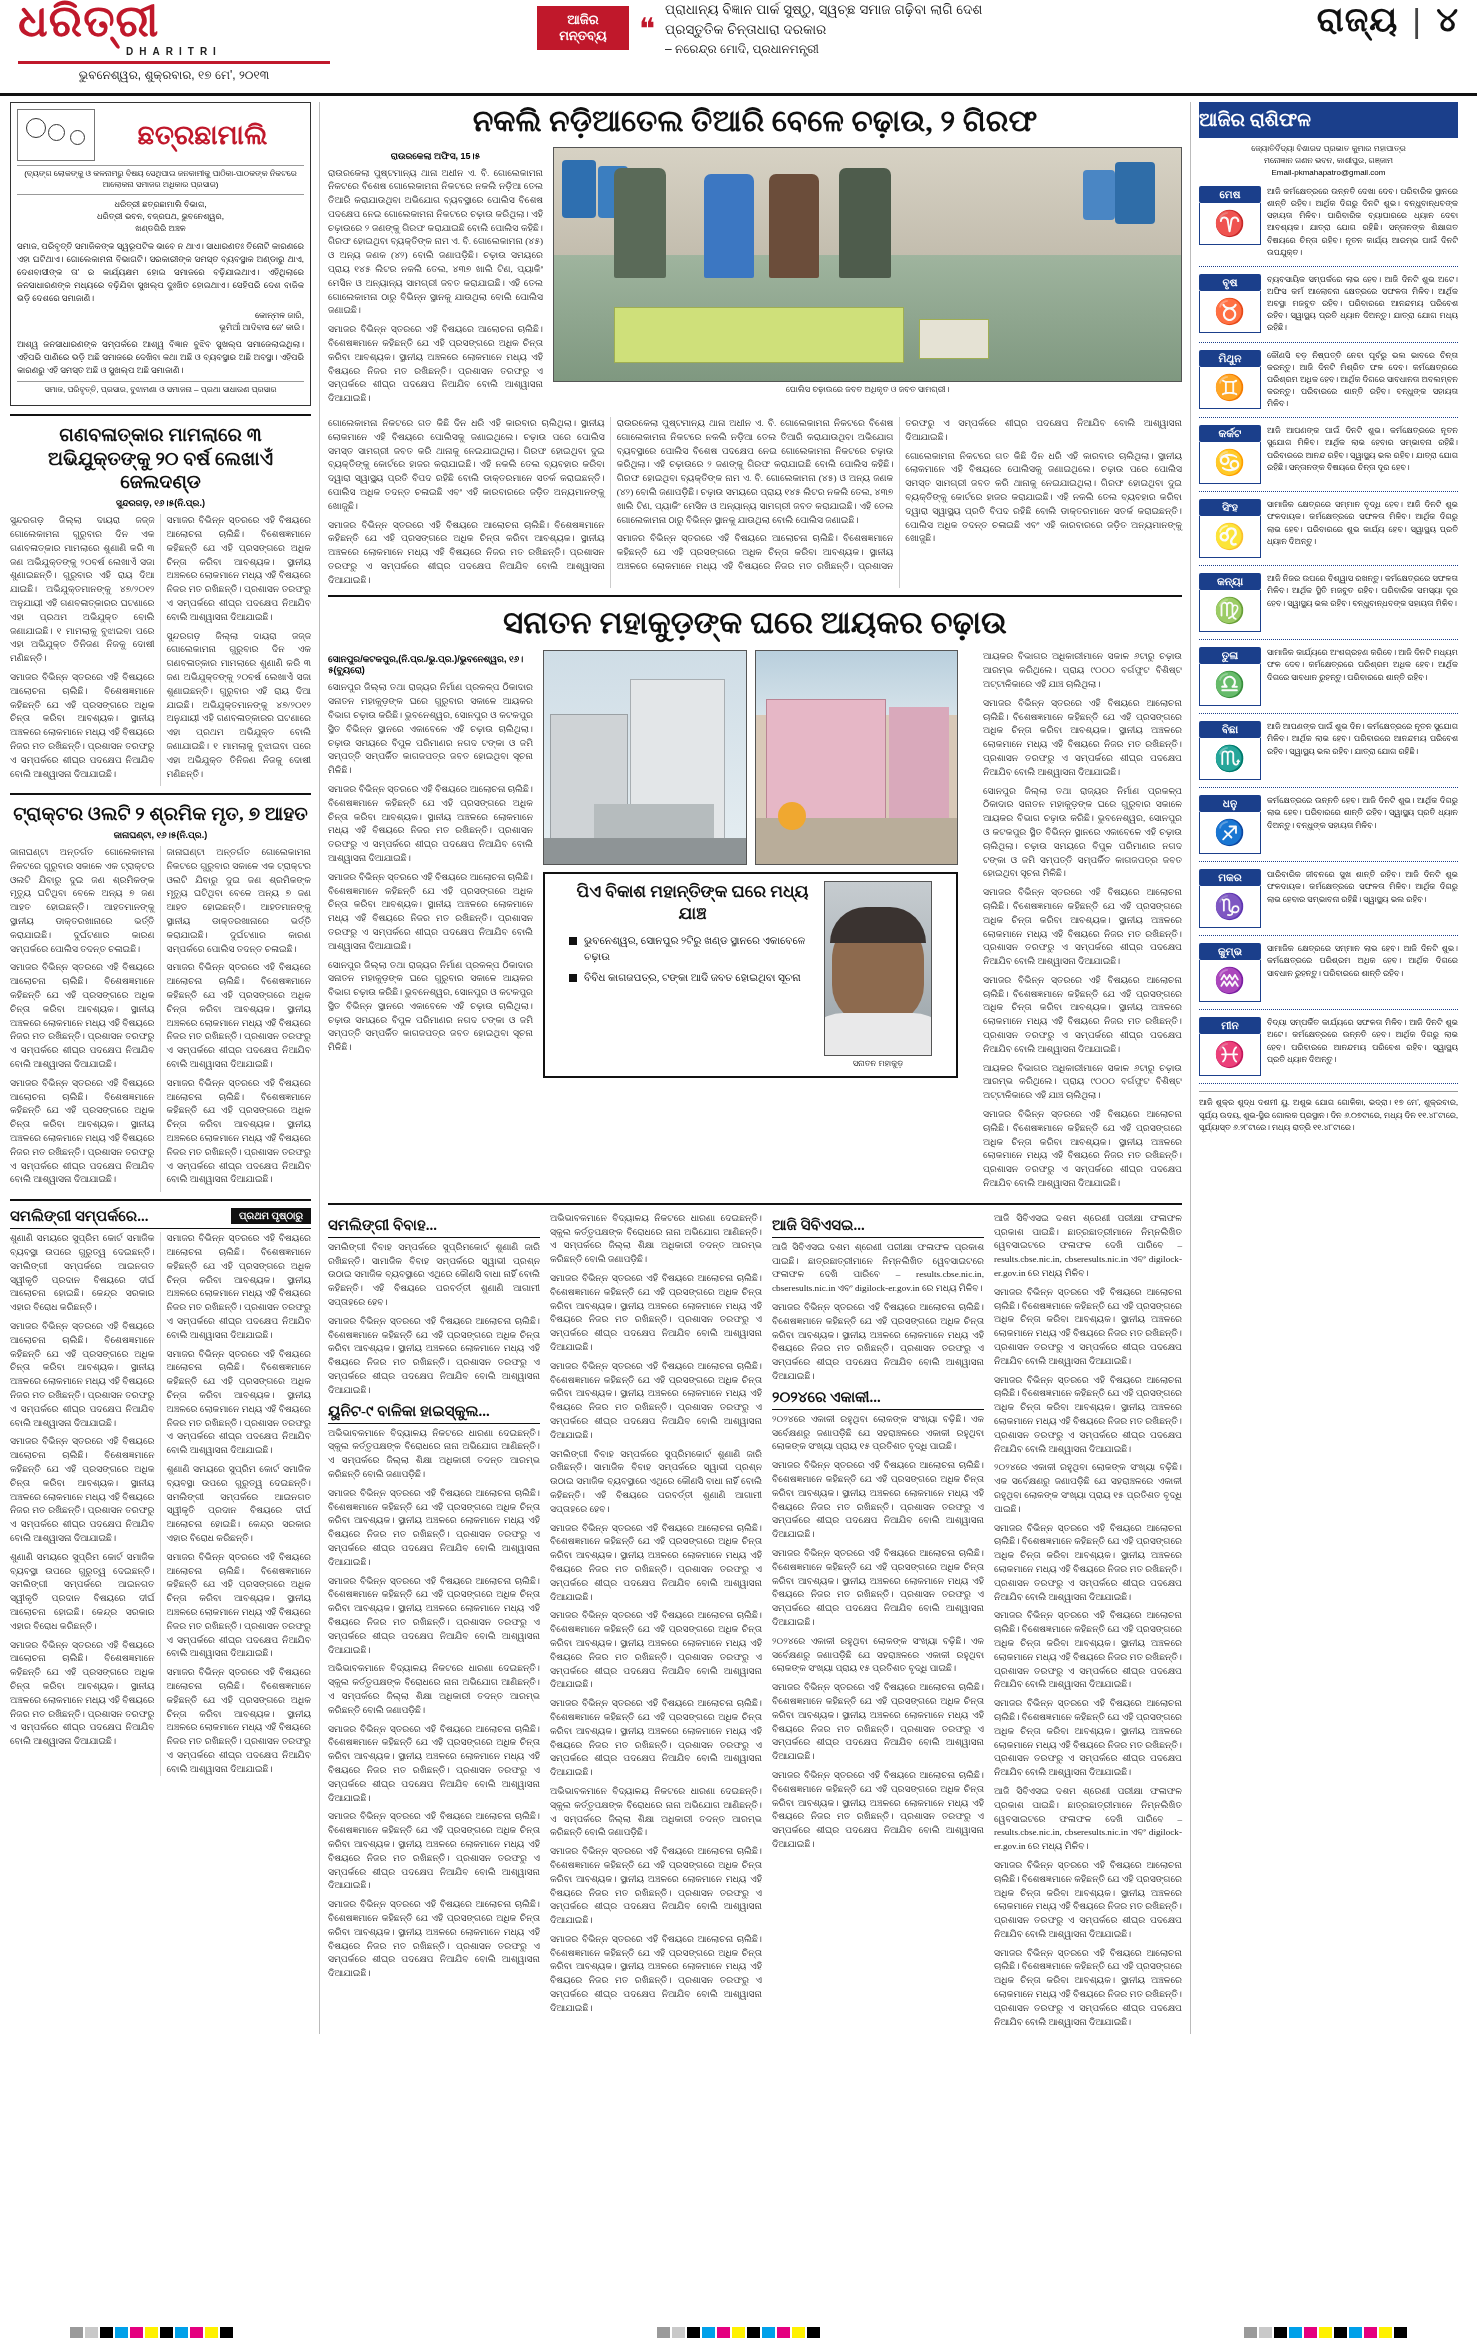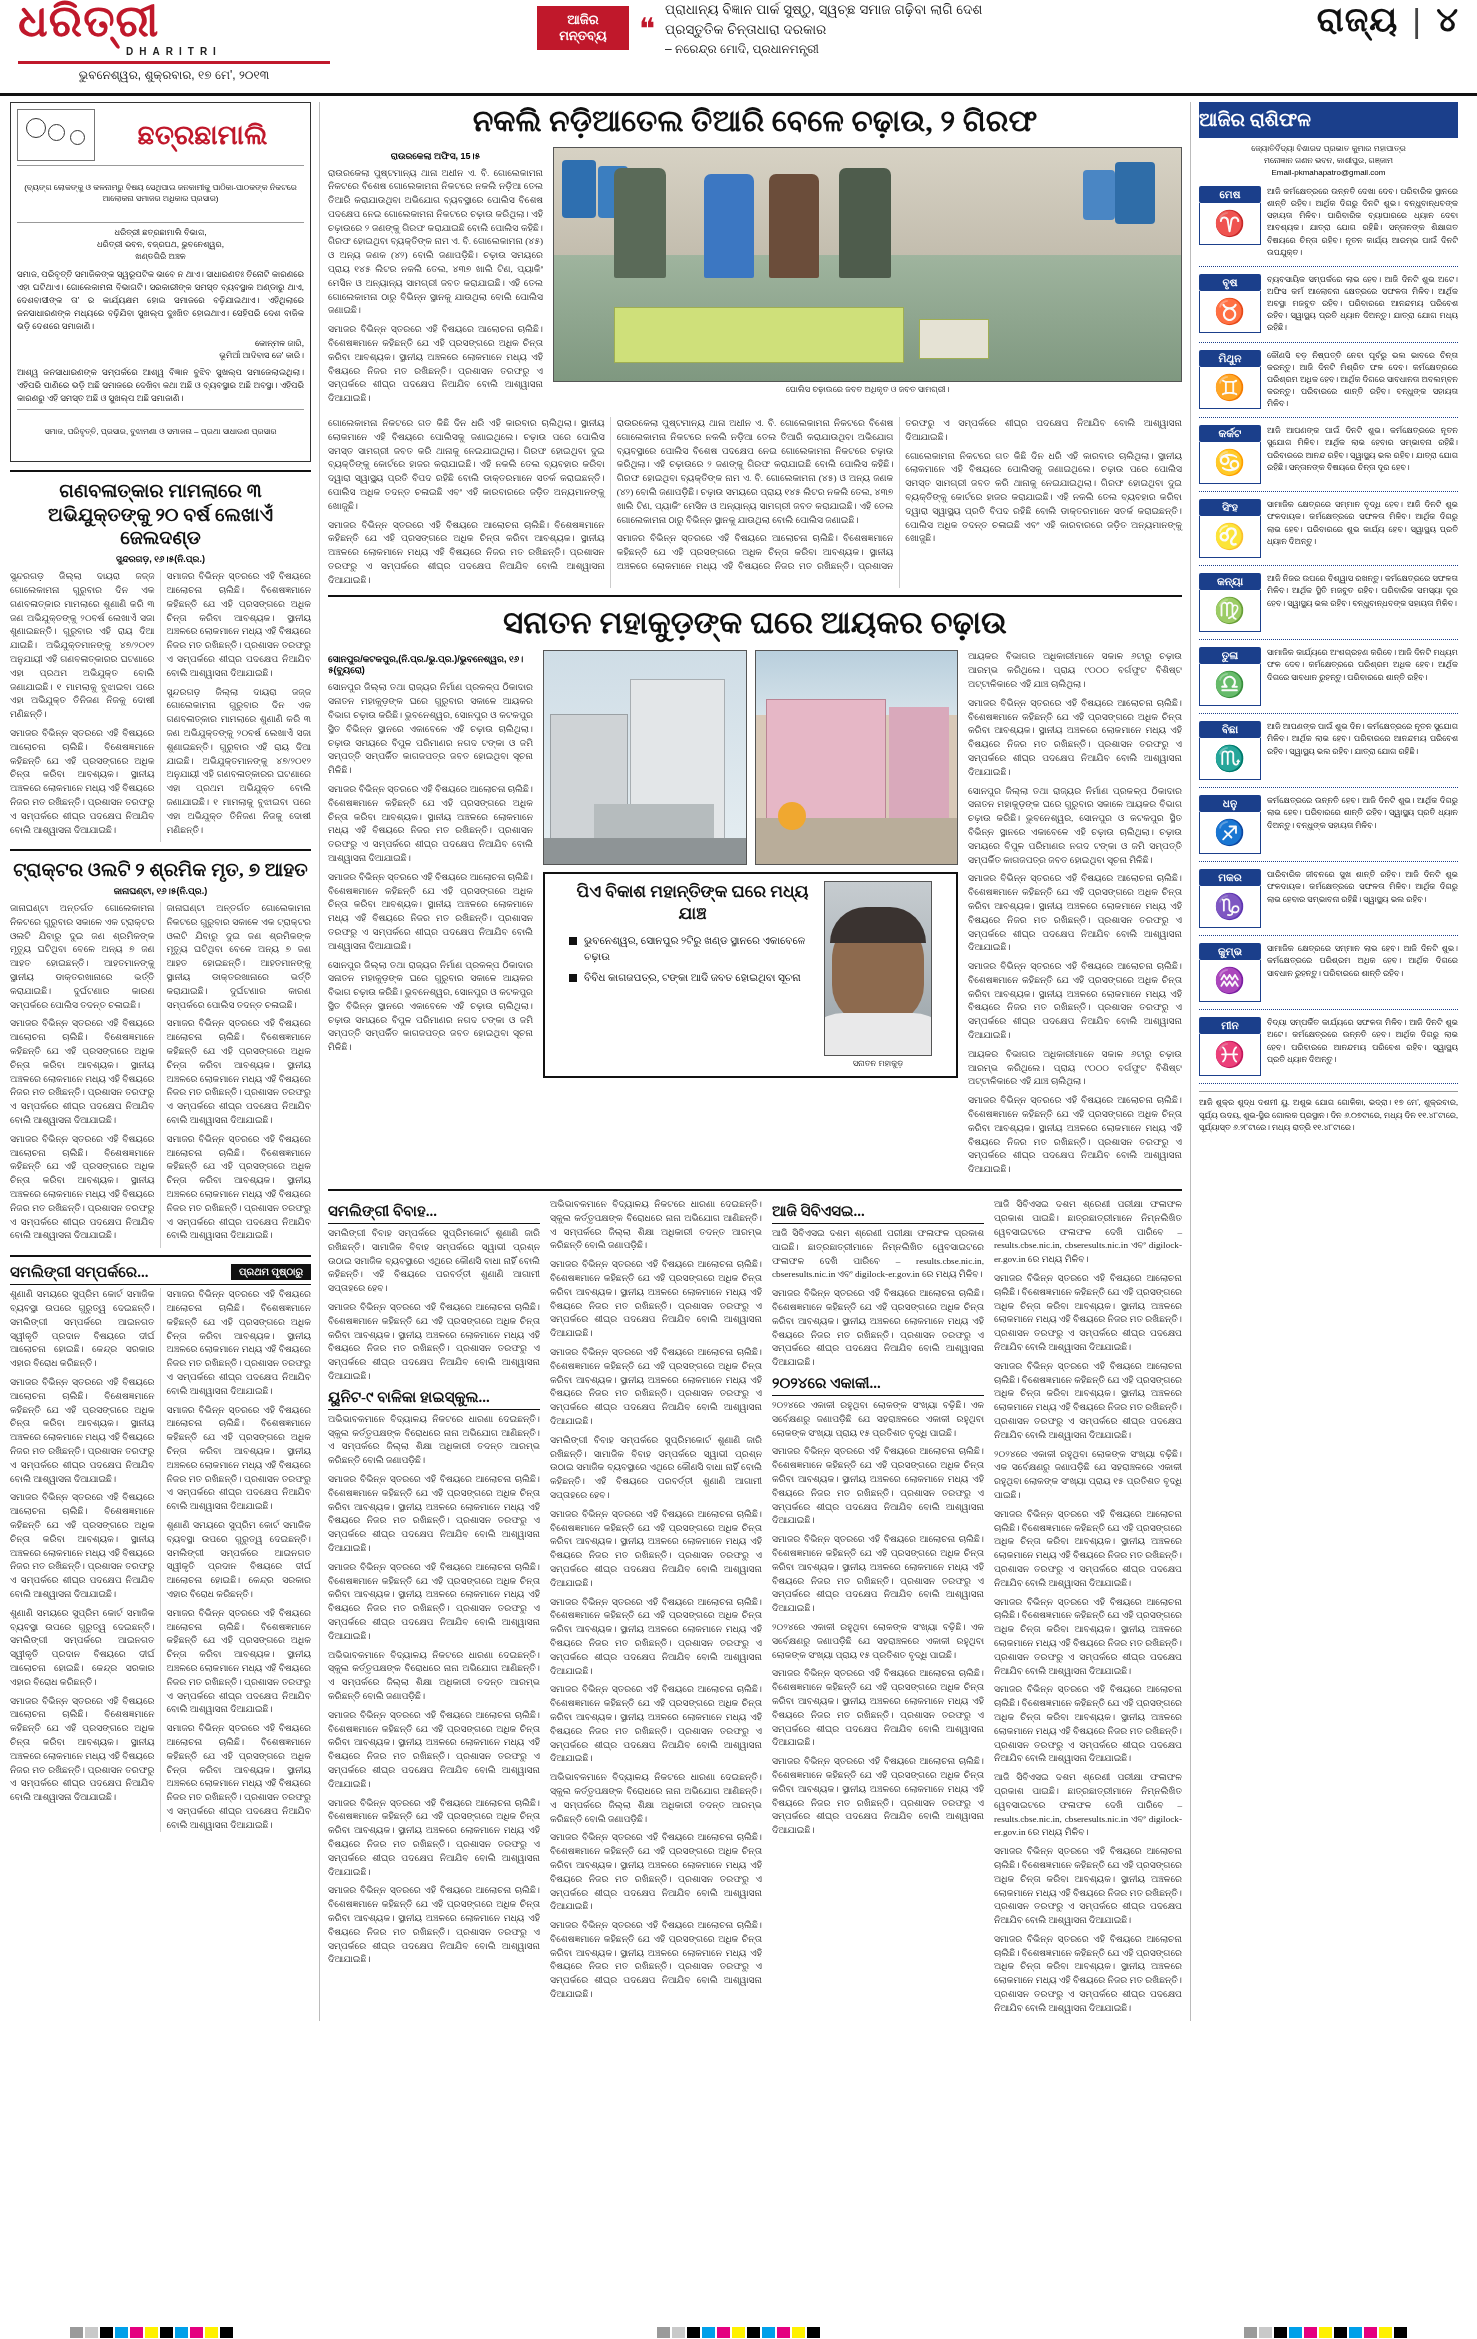--- a/index.html
+++ b/index.html
@@ -70,21 +70,21 @@
   }
   .cartoon-art .head {
     position:absolute; border-radius:50%; border:1.5px solid #333; background:#fff;
   }
   .cartoon-title {
     font-family:"Liberation Serif", serif; font-size:27px; font-weight:bold;
     color:#c0182b; line-height:1; flex:1; text-align:center;
   }
   .cartoon-sub {
     font-size:8px; text-align:center; margin-top:4px; line-height:1.35;
-    border-top:1px solid #999; border-bottom:1px solid #999; padding:17px 0;
+    border-top:1px solid #999; border-bottom:1px solid #999; padding:3px 0;
   }
   .cartoon-addr { font-size:8.2px; text-align:center; margin-top:4px; line-height:1.5; }
   .cartoon-body { font-size:8.6px; line-height:1.5; text-align:justify; margin-top:5px;
     font-family:"Liberation Serif", serif;}
   .cartoon-sign { font-size:8.4px; text-align:right; margin:5px 0; line-height:1.4; }
 
   
   .photo { position:relative; overflow:hidden; border:1px solid #555; }
   .caption { font-size:8.2px; text-align:center; margin-top:3px; color:#111; }
 
@@ -363,21 +363,21 @@
                     <div class="face"></div>
                     <div class="hair"></div>
                     <div class="shirt"></div>
                 </div>
                 <div class="caption">ସନାତନ ମହାକୁଡ଼</div>
               </div>
             </div>
           </div>
         </div>
 
-        <div style="flex:1;">
+        <div style="flex:1;margin-left:15px;">
           <div class="body-text">
             <p>ଆୟକର ବିଭାଗର ଅଧିକାରୀମାନେ ସକାଳ ୬ଟାରୁ ଚଢ଼ାଉ ଆରମ୍ଭ କରିଥିଲେ। ପ୍ରାୟ ୯୦୦୦ ବର୍ଗଫୁଟ ବିଶିଷ୍ଟ ଅଟ୍ଟାଳିକାରେ ଏହି ଯାଞ୍ଚ ଚାଲିଥିଲା।</p>
             <p>ସମାଜର ବିଭିନ୍ନ ସ୍ତରରେ ଏହି ବିଷୟରେ ଆଲୋଚନା ଚାଲିଛି। ବିଶେଷଜ୍ଞମାନେ କହିଛନ୍ତି ଯେ ଏହି ପ୍ରସଙ୍ଗରେ ଅଧିକ ଚିନ୍ତା କରିବା ଆବଶ୍ୟକ। ସ୍ଥାନୀୟ ଅଞ୍ଚଳରେ ଲୋକମାନେ ମଧ୍ୟ ଏହି ବିଷୟରେ ନିଜର ମତ ରଖିଛନ୍ତି। ପ୍ରଶାସନ ତରଫରୁ ଏ ସମ୍ପର୍କରେ ଶୀଘ୍ର ପଦକ୍ଷେପ ନିଆଯିବ ବୋଲି ଆଶ୍ୱାସନା ଦିଆଯାଇଛି।</p>
             <p>ସୋନପୁର ଜିଲ୍ଲା ତଥା ରାଜ୍ୟର ନିର୍ମାଣ ପ୍ରକଳ୍ପ ଠିକାଦାର ସନାତନ ମହାକୁଡ଼ଙ୍କ ଘରେ ଗୁରୁବାର ସକାଳେ ଆୟକର ବିଭାଗ ଚଢ଼ାଉ କରିଛି। ଭୁବନେଶ୍ୱର, ସୋନପୁର ଓ କଟକପୁର ସ୍ଥିତ ବିଭିନ୍ନ ସ୍ଥାନରେ ଏକାବେଳେ ଏହି ଚଢ଼ାଉ ଚାଲିଥିଲା। ଚଢ଼ାଉ ସମୟରେ ବିପୁଳ ପରିମାଣର ନଗଦ ଟଙ୍କା ଓ ଜମି ସମ୍ପତ୍ତି ସମ୍ପର୍କିତ କାଗଜପତ୍ର ଜବତ ହୋଇଥିବା ସୂଚନା ମିଳିଛି।</p>
             <p>ସମାଜର ବିଭିନ୍ନ ସ୍ତରରେ ଏହି ବିଷୟରେ ଆଲୋଚନା ଚାଲିଛି। ବିଶେଷଜ୍ଞମାନେ କହିଛନ୍ତି ଯେ ଏହି ପ୍ରସଙ୍ଗରେ ଅଧିକ ଚିନ୍ତା କରିବା ଆବଶ୍ୟକ। ସ୍ଥାନୀୟ ଅଞ୍ଚଳରେ ଲୋକମାନେ ମଧ୍ୟ ଏହି ବିଷୟରେ ନିଜର ମତ ରଖିଛନ୍ତି। ପ୍ରଶାସନ ତରଫରୁ ଏ ସମ୍ପର୍କରେ ଶୀଘ୍ର ପଦକ୍ଷେପ ନିଆଯିବ ବୋଲି ଆଶ୍ୱାସନା ଦିଆଯାଇଛି।</p>
             <p>ସମାଜର ବିଭିନ୍ନ ସ୍ତରରେ ଏହି ବିଷୟରେ ଆଲୋଚନା ଚାଲିଛି। ବିଶେଷଜ୍ଞମାନେ କହିଛନ୍ତି ଯେ ଏହି ପ୍ରସଙ୍ଗରେ ଅଧିକ ଚିନ୍ତା କରିବା ଆବଶ୍ୟକ। ସ୍ଥାନୀୟ ଅଞ୍ଚଳରେ ଲୋକମାନେ ମଧ୍ୟ ଏହି ବିଷୟରେ ନିଜର ମତ ରଖିଛନ୍ତି। ପ୍ରଶାସନ ତରଫରୁ ଏ ସମ୍ପର୍କରେ ଶୀଘ୍ର ପଦକ୍ଷେପ ନିଆଯିବ ବୋଲି ଆଶ୍ୱାସନା ଦିଆଯାଇଛି।</p>
             <p>ଆୟକର ବିଭାଗର ଅଧିକାରୀମାନେ ସକାଳ ୬ଟାରୁ ଚଢ଼ାଉ ଆରମ୍ଭ କରିଥିଲେ। ପ୍ରାୟ ୯୦୦୦ ବର୍ଗଫୁଟ ବିଶିଷ୍ଟ ଅଟ୍ଟାଳିକାରେ ଏହି ଯାଞ୍ଚ ଚାଲିଥିଲା।</p>
             <p>ସମାଜର ବିଭିନ୍ନ ସ୍ତରରେ ଏହି ବିଷୟରେ ଆଲୋଚନା ଚାଲିଛି। ବିଶେଷଜ୍ଞମାନେ କହିଛନ୍ତି ଯେ ଏହି ପ୍ରସଙ୍ଗରେ ଅଧିକ ଚିନ୍ତା କରିବା ଆବଶ୍ୟକ। ସ୍ଥାନୀୟ ଅଞ୍ଚଳରେ ଲୋକମାନେ ମଧ୍ୟ ଏହି ବିଷୟରେ ନିଜର ମତ ରଖିଛନ୍ତି। ପ୍ରଶାସନ ତରଫରୁ ଏ ସମ୍ପର୍କରେ ଶୀଘ୍ର ପଦକ୍ଷେପ ନିଆଯିବ ବୋଲି ଆଶ୍ୱାସନା ଦିଆଯାଇଛି।</p>
           </div>
         </div>

